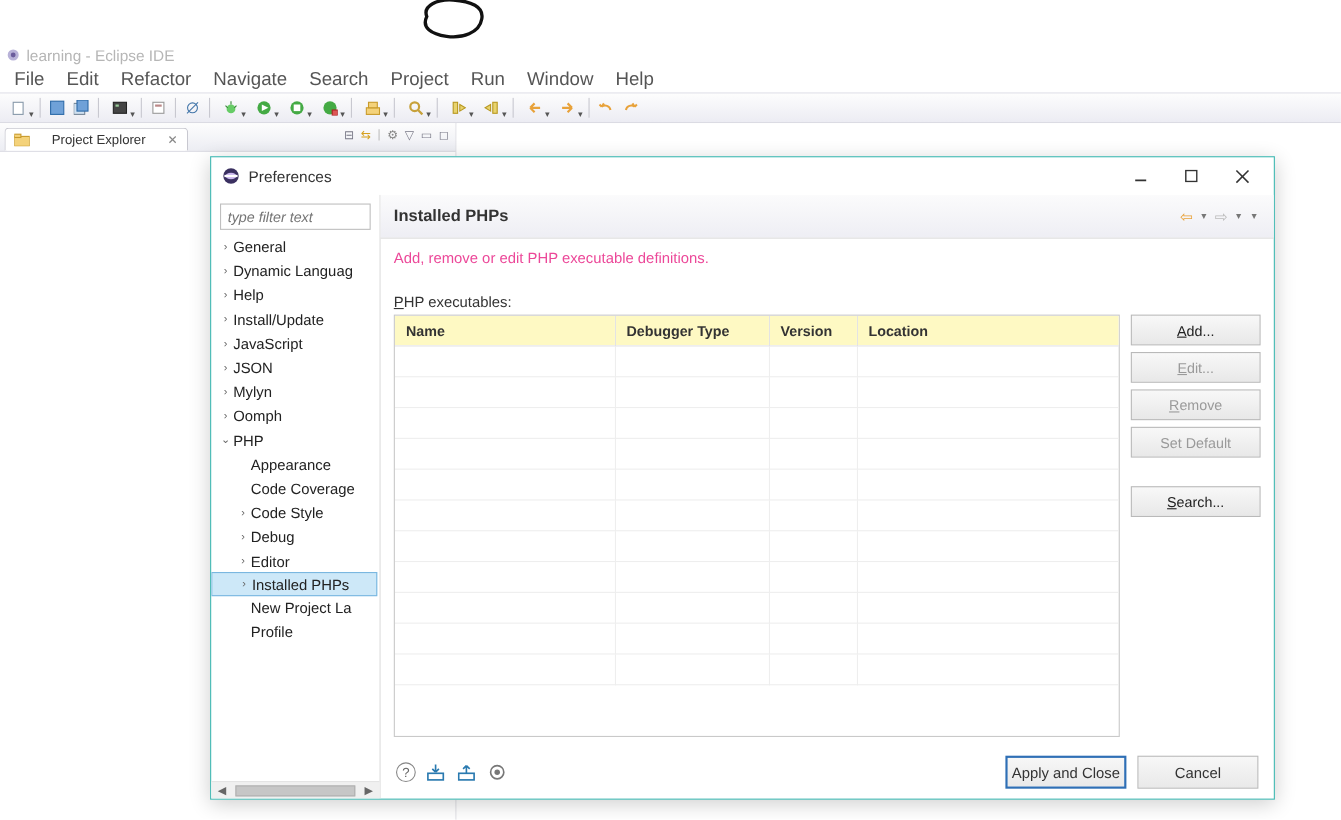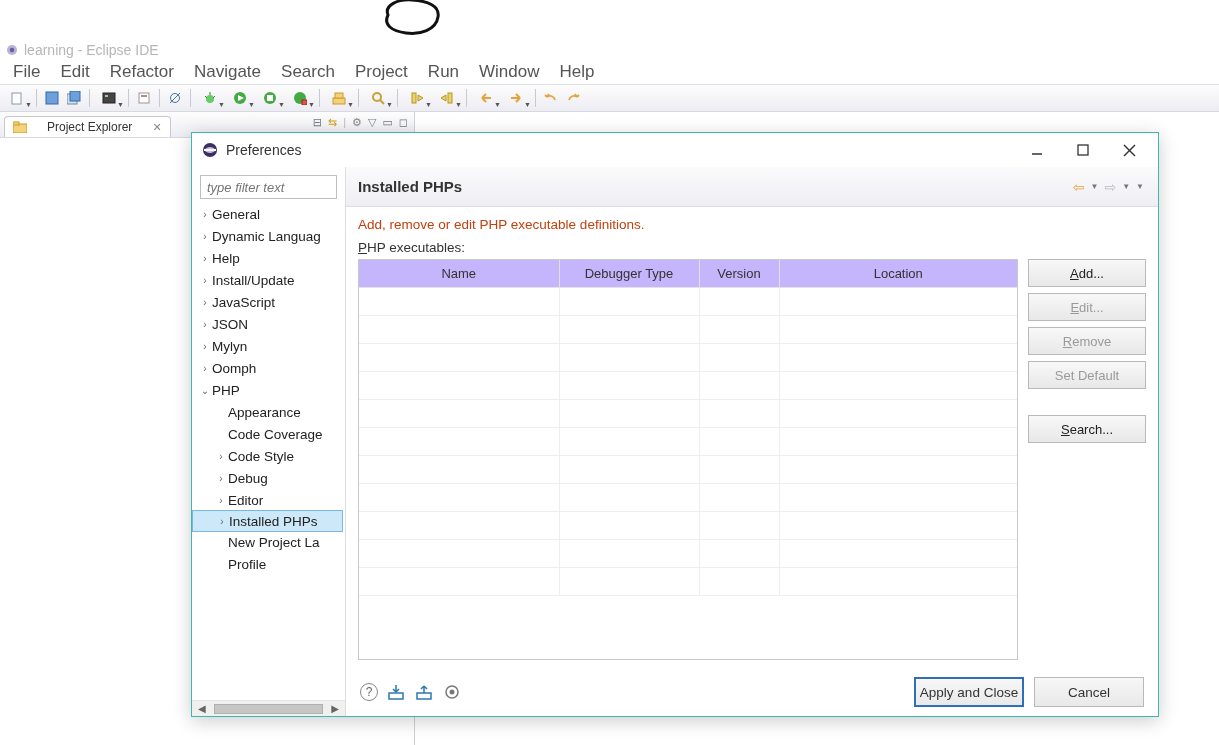--- a/index.html
+++ b/index.html
@@ -97,21 +97,21 @@
     position:absolute;
     left: 378px; top: -3px;
     width: 66px; height: 40px;
     pointer-events:none;
     z-index: 5;
   }
 
   
   .dialog {
     position:absolute;
-    left: 191px; top: 132px;
+    left: 191px; top: 142px;
     width: 968px; height: 585px;
     background:#fff;
     border:1px solid #3fb7b1;
     box-shadow: 0 4px 18px rgba(0,0,0,.2);
     display:flex; flex-direction:column;
     z-index: 10;
   }
   .dlg-title {
     height: 34px;
     display:flex; align-items:center;
@@ -180,27 +180,27 @@
     background: linear-gradient(#fbfbfc,#eeeef4);
     border-bottom:1px solid #ddd;
     display:flex; align-items:center;
     padding: 0 12px;
   }
   .dlg-header h2 { margin:0; font-size:15px; font-weight:700; color:#333; flex:1;}
   .nav-arrows { display:flex; align-items:center; gap:2px; color:#777;}
   .nav-arrows .arr { font-size:14px; padding:0 2px;}
   .nav-arrows .arr.active { color:#e8a23a; }
   .dlg-content { flex:1; padding: 10px 12px 8px 12px; display:flex; flex-direction:column; }
-  .desc { font-size:13.5px; color:#c2410c; margin-bottom:8px;}
+  .desc { font-size:13.5px; color:#ec4899; margin-bottom:25px;}
   .lbl { font-size:13.5px; margin-bottom:4px;}
   .lbl u { text-decoration: underline; }
   .content-row { flex:1; display:flex; gap:10px; min-height:0;}
   .tablebox { flex:1; border:1px solid #c9c9c9; background:#fff; overflow:hidden; display:flex; flex-direction:column;}
   table { border-collapse:collapse; width:100%; font-size:13px;}
-  th { text-align:center; font-weight:400; padding:6px 10px; border-bottom:1px solid #e3e3e3; border-right:1px solid #e3e3e3; background:#c4b5fd; position:sticky; top:0;}
+  th { text-align:left; font-weight:700; padding:6px 10px; border-bottom:1px solid #e3e3e3; border-right:1px solid #e3e3e3; background:#fef9c3; position:sticky; top:0;}
   th:last-child { border-right:none;}
   td { height:28px; border-bottom:1px solid #eee; border-right:1px solid #eee;}
   td:last-child{ border-right:none;}
   .btn-col { width:118px; display:flex; flex-direction:column; gap:6px;}
   .wbtn {
     height:28px;
     border:1px solid #b9b9b9;
     background:linear-gradient(#f8f8f8,#e8e8e8);
     font-size:13px;
     color:#222;

